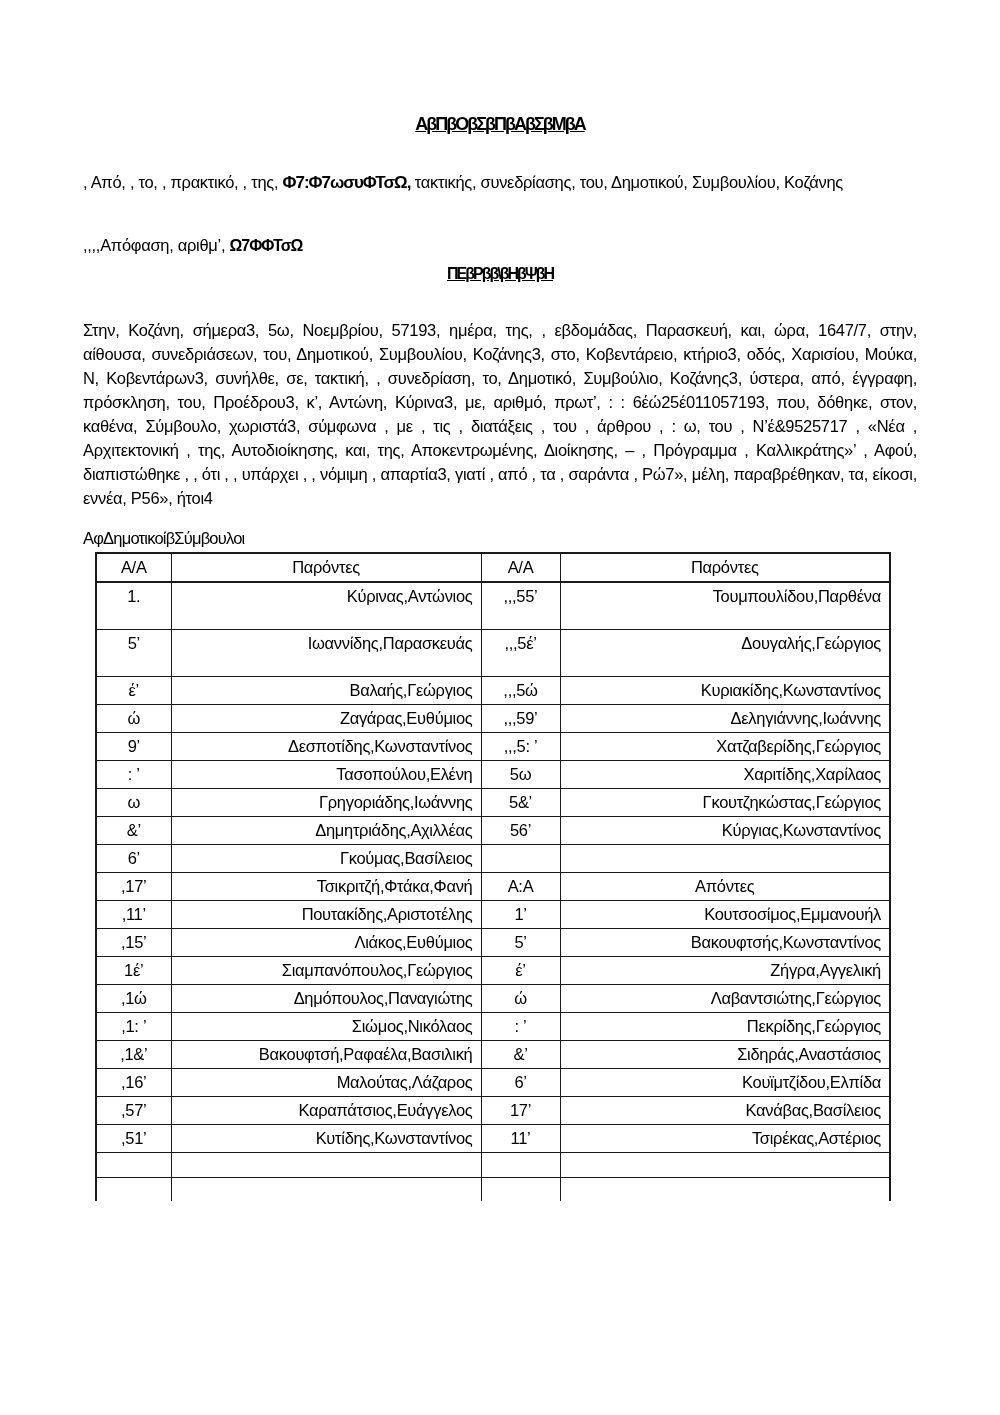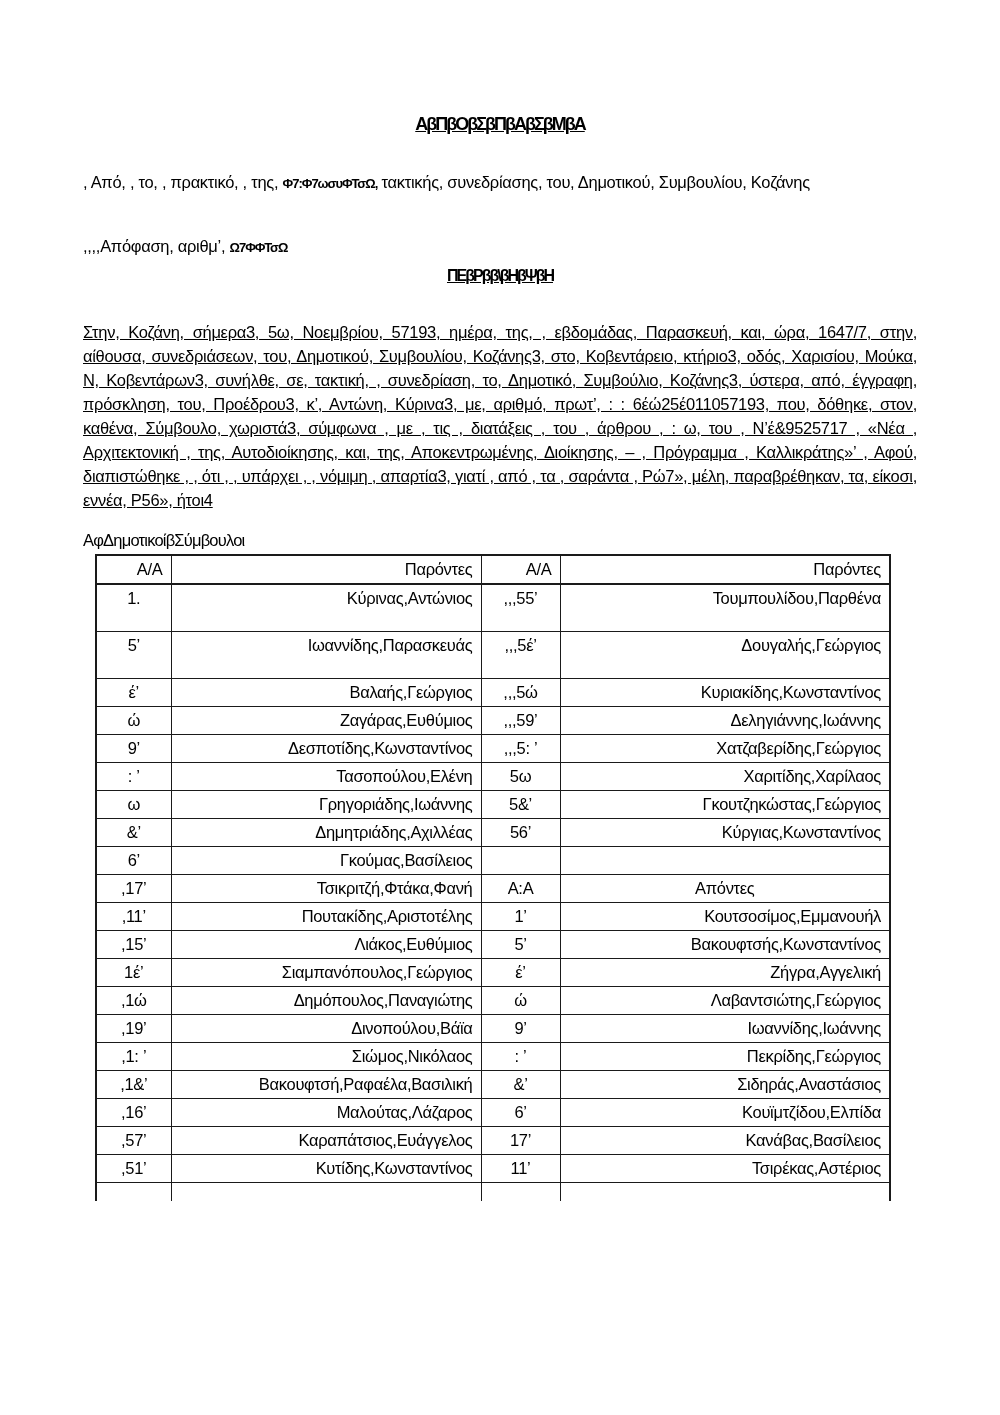--- a/index.html
+++ b/index.html
@@ -22,32 +22,32 @@
     text-align: center;
     font-weight: bold;
     font-size: 18px;
     letter-spacing: -2px;
     text-decoration: underline;
     margin: 0 0 34px 0;
   }
   .para { margin: 0; text-align: justify; }
   .intro { margin-bottom: 38px; }
   .decision { margin-bottom: 4px; text-align: left; }
-  .decision strong { font-size: 13px; letter-spacing: -1px; }
-  .intro strong { font-size: 13px; letter-spacing: -1px; }
+  .decision strong { font-size: 16px; letter-spacing: -1px; }
+  .intro strong { font-size: 17px; letter-spacing: -1px; }
   .summary-heading {
     text-align: center;
     font-weight: bold;
     font-size: 16px;
     letter-spacing: -2px;
     text-decoration: underline;
     margin: 0 0 32px 0;
   }
   .quote { margin-bottom: 50px; }
-  .session { margin-bottom: 16px; text-decoration: underline; }
+  .session { margin-bottom: 16px; }
   .section-label { margin: 10px 0 2px 0; letter-spacing: -0.8px; }
   table.council {
     border-collapse: collapse;
     table-layout: fixed;
     width: 794px;
     margin-left: 12px;
   }
   table.council col.c1 { width: 75px; }
   table.council col.c2 { width: 310px; }
   table.council col.c3 { width: 79px; }
@@ -56,21 +56,21 @@
     border: 1px solid #1a1a1a;
     padding: 1px 8px 2px 8px;
     font-weight: normal;
     font-size: 16.5px;
     letter-spacing: -0.3px;
     vertical-align: top;
     overflow: hidden;
     white-space: nowrap;
   }
   table.council { border: 2px solid #1a1a1a; }
-  table.council thead th { text-align: right; border-bottom: 2px solid #1a1a1a; }
+  table.council thead th { text-align: center; border-bottom: 2px solid #1a1a1a; }
   td.num { text-align: center; }
   td.name { text-align: right; }
   tr.tall td { height: 43px; }
   tr.norm td { height: 21px; }
   tr.tail td { height: 28px; }
   td.hdr { text-align: center; }
   .page-number {
     text-align: right;
     margin: 26px 12px 0 0;
     font-size: 17px;
@@ -188,26 +188,20 @@
           <td class="num">έ’</td>
           <td class="name">Ζήγρα,Αγγελική</td>
         </tr>
         <tr class="norm">
           <td class="num">,1ώ</td>
           <td class="name">Δημόπουλος,Παναγιώτης</td>
           <td class="num">ώ</td>
           <td class="name">Λαβαντσιώτης,Γεώργιος</td>
         </tr>
         <tr class="norm">
-          <td class="num">,19’</td>
-          <td class="name">Δινοπούλου,Βάϊα</td>
-          <td class="num">9’</td>
-          <td class="name">Ιωαννίδης,Ιωάννης</td>
-        </tr>
-        <tr class="norm">
           <td class="num">,1: ’</td>
           <td class="name">Σιώμος,Νικόλαος</td>
           <td class="num">: ’</td>
           <td class="name">Πεκρίδης,Γεώργιος</td>
         </tr>
         <tr class="norm">
           <td class="num">,1&amp;’</td>
           <td class="name">Βακουφτσή,Ραφαέλα,Βασιλική</td>
           <td class="num">&amp;’</td>
           <td class="name">Σιδηράς,Αναστάσιος</td>

